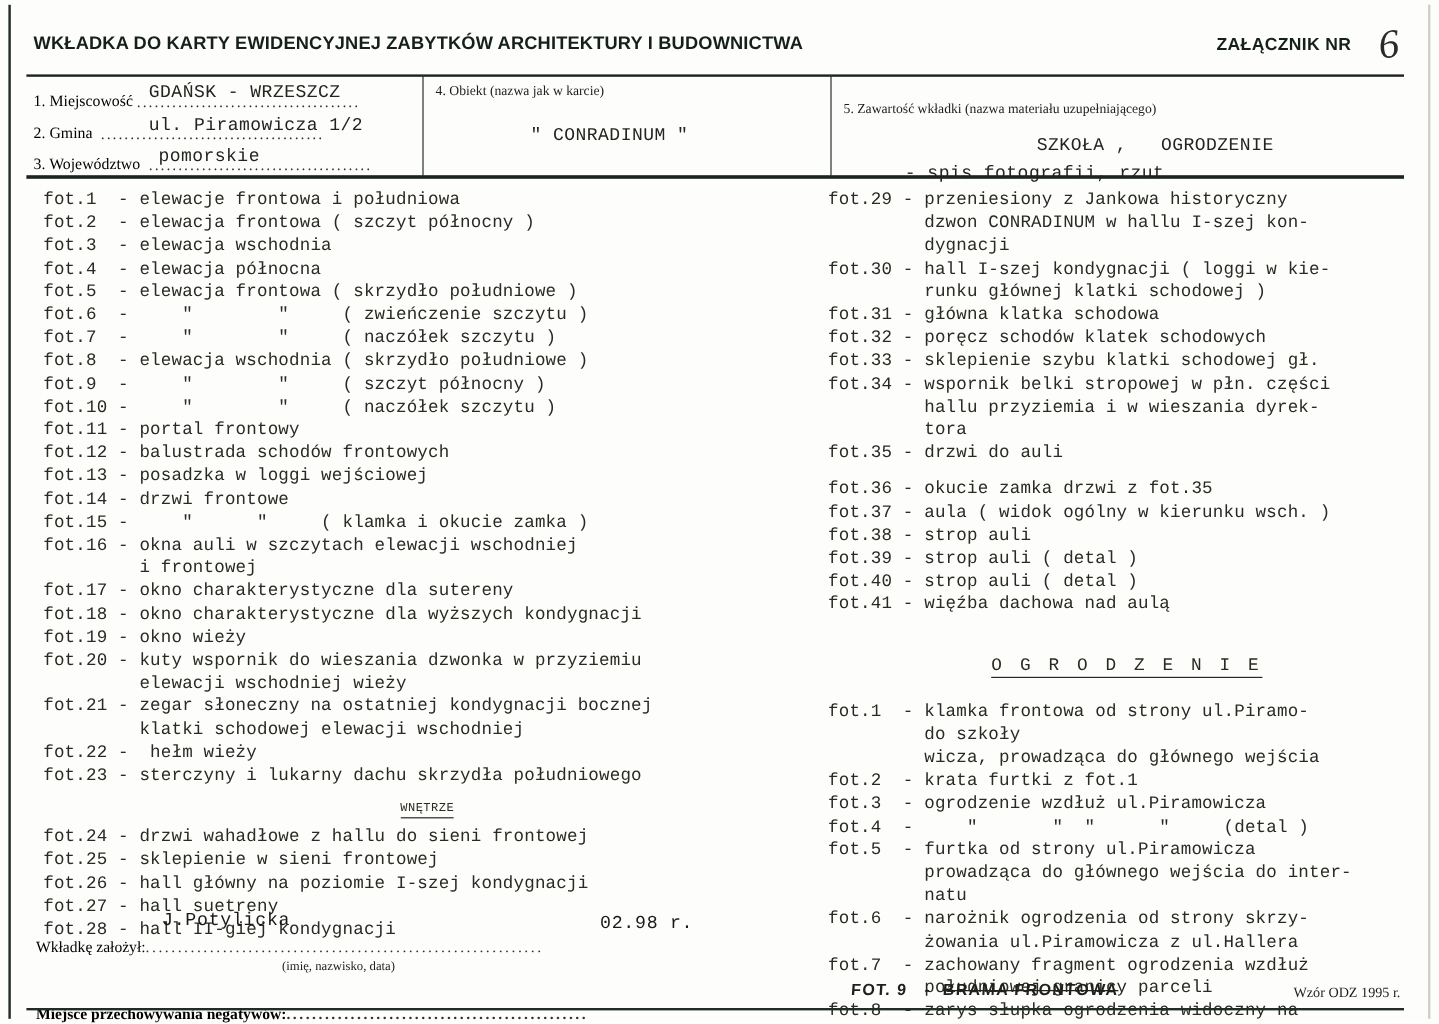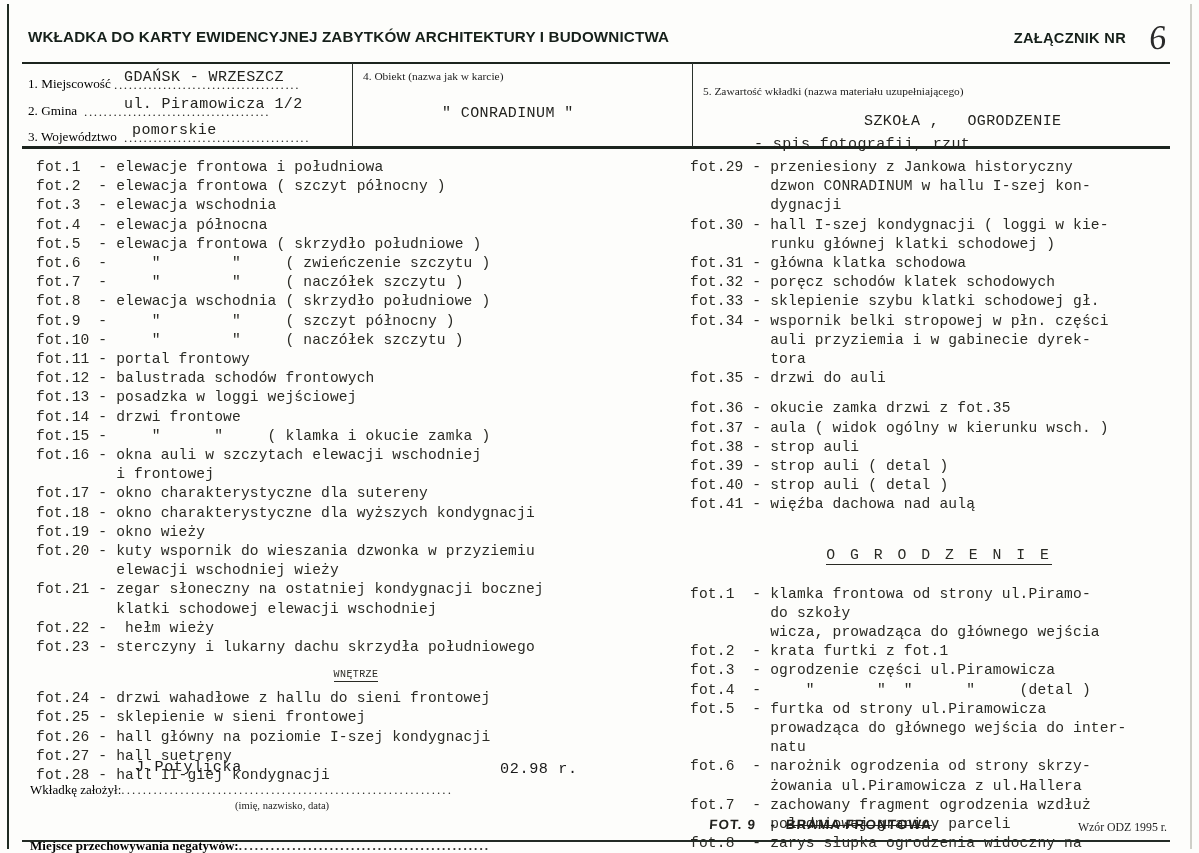--- a/index.html
+++ b/index.html
@@ -349,21 +349,21 @@
     <div>
       <div class="ln">fot.29 - przeniesiony z Jankowa historyczny</div>
       <div class="ln cont">         dzwon CONRADINUM w hallu I-szej kon-</div>
       <div class="ln cont">         dygnacji</div>
       <div class="ln">fot.30 - hall I-szej kondygnacji ( loggi w kie-</div>
       <div class="ln cont">         runku głównej klatki schodowej )</div>
       <div class="ln">fot.31 - główna klatka schodowa</div>
       <div class="ln">fot.32 - poręcz schodów klatek schodowych</div>
       <div class="ln">fot.33 - sklepienie szybu klatki schodowej gł.</div>
       <div class="ln">fot.34 - wspornik belki stropowej w płn. części</div>
-      <div class="ln cont">         auli przyziemia i w gabinecie dyrek-</div>
+      <div class="ln cont">         hallu przyziemia i w wieszania dyrek-</div>
       <div class="ln cont">         tora</div>
       <div class="ln">fot.35 - drzwi do auli</div>
     </div>
 
     <div style="margin-top:11px;">
       <div class="ln">fot.36 - okucie zamka drzwi z fot.35</div>
       <div class="ln">fot.37 - aula ( widok ogólny w kierunku wsch. )</div>
       <div class="ln">fot.38 - strop auli</div>
       <div class="ln">fot.39 - strop auli ( detal )</div>
       <div class="ln">fot.40 - strop auli ( detal )</div>
@@ -372,21 +372,21 @@
 
     <div class="section-head wide" style="margin-top:32px;margin-bottom:22px;">
       <span>O G R O D Z E N I E</span>
     </div>
 
     <div>
       <div class="ln">fot.1  - klamka frontowa od strony ul.Piramo-</div>
       <div class="ln cont">         do szkoły</div>
       <div class="ln cont">         wicza, prowadząca do głównego wejścia</div>
       <div class="ln">fot.2  - krata furtki z fot.1</div>
-      <div class="ln">fot.3  - ogrodzenie części ul.Piramowicza</div>
+      <div class="ln">fot.3  - ogrodzenie wzdłuż ul.Piramowicza</div>
       <div class="ln">fot.4  -     "       "  "      "     (detal )</div>
       <div class="ln">fot.5  - furtka od strony ul.Piramowicza</div>
       <div class="ln cont">         prowadząca do głównego wejścia do inter-</div>
       <div class="ln cont">         natu</div>
       <div class="ln">fot.6  - narożnik ogrodzenia od strony skrzy-</div>
       <div class="ln cont">         żowania ul.Piramowicza z ul.Hallera</div>
       <div class="ln">fot.7  - zachowany fragment ogrodzenia wzdłuż</div>
       <div class="ln cont">         południowej granicy parceli</div>
       <div class="ln">fot.8  - zarys słupka ogrodzenia widoczny na</div>
 

